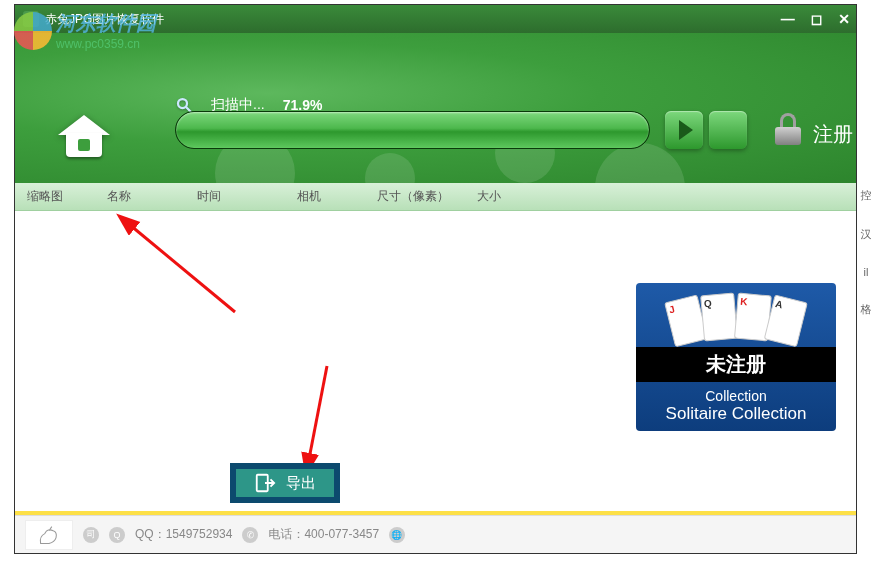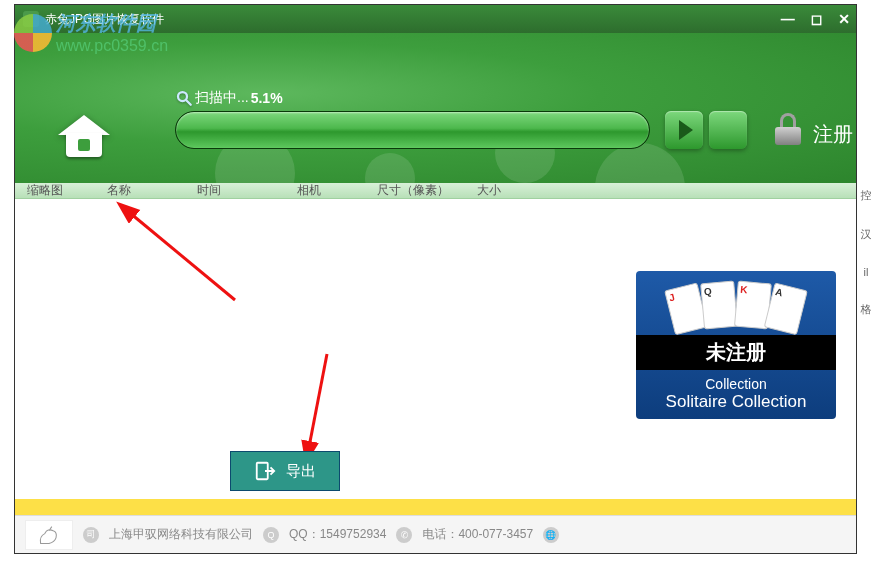--- a/index.html
+++ b/index.html
@@ -30,32 +30,32 @@
     .b3 { width: 60px; height: 60px; left: 480px; top: 90px; }
     .b4 { width: 90px; height: 90px; left: 580px; top: 110px; }
     
     .watermark {
       position: absolute; left: 14px; top: 10px; z-index: 5; pointer-events: none;
       display: flex; align-items: center; gap: 4px;
     }
     .watermark-logo { width: 38px; height: 38px; border-radius: 50%; background: conic-gradient(#4ac 0 90deg, #fb3 90deg 180deg, #e55 180deg 270deg, #8c4 270deg 360deg); opacity: 0.85; }
     .watermark-text { display: flex; flex-direction: column; }
     .watermark-text .cn { color: #55bbee; font-size: 20px; font-weight: bold; font-style: italic; opacity: 0.75; }
-    .watermark-text .url { color: #55cc77; font-size: 16px; opacity: 0.75; }
+    .watermark-text .url { color: #55cc77; font-size: 12px; opacity: 0.75; }
     
     .home-btn {
       position: absolute; left: 38px; top: 75px; width: 62px; height: 56px;
       display: flex; align-items: center; justify-content: center; cursor: pointer;
     }
     .home-icon-shape { position: relative; }
     .home-roof { width: 0; height: 0; border-left: 26px solid transparent; border-right: 26px solid transparent; border-bottom: 20px solid #fff; filter: drop-shadow(0 2px 3px rgba(0,0,0,0.4)); }
     .home-body { width: 36px; height: 24px; background: #fff; margin: -2px auto 0; border-radius: 0 0 4px 4px; box-shadow: 0 2px 3px rgba(0,0,0,0.4); position: relative; }
     .home-door { position: absolute; left: 12px; top: 6px; width: 12px; height: 12px; background: #3d9e3d; border-radius: 2px; }
     
-    .scan-label { position: absolute; left: 160px; top: 56px; color: #fff; font-size: 14px; display: flex; align-items: center; gap: 2px; }
+    .scan-label { position: absolute; left: 160px; top: 63px; color: #fff; font-size: 14px; display: flex; align-items: center; gap: 18px; }
     .mag-icon { width: 18px; height: 18px; display: inline-block; }
     .mag-icon svg { filter: drop-shadow(0 1px 1px rgba(0,0,0,0.3)); }
     
     .progress-bar {
       position: absolute; left: 160px; top: 78px; width: 475px; height: 38px;
       background: linear-gradient(to bottom, #1a5a1a, #0d3d0d);
       border-radius: 19px; border: 1px solid #0a3a0a;
       box-shadow: inset 0 2px 6px rgba(0,0,0,0.5);
       overflow: hidden;
     }
@@ -75,21 +75,21 @@
     .play-btn { left: 650px; }
     .play-btn::after { content: ''; width: 0; height: 0; border-left: 14px solid #1a5a1a; border-top: 10px solid transparent; border-bottom: 10px solid transparent; margin-left: 3px; }
     .stop-btn { left: 694px; }
     
     .lock-icon { position: absolute; left: 758px; top: 82px; width: 30px; height: 30px; }
     .lock-body { width: 26px; height: 18px; background: linear-gradient(to bottom, #d0d0d0, #808080); border-radius: 3px; position: absolute; bottom: 0; left: 2px; }
     .lock-shackle { width: 16px; height: 14px; border: 3px solid #a0a0a0; border-bottom: none; border-radius: 8px 8px 0 0; position: absolute; top: -2px; left: 7px; }
     .register-link { position: absolute; left: 798px; top: 88px; color: #fff; font-size: 20px; cursor: pointer; }
     
     .column-headers {
-      height: 16px; background: linear-gradient(to bottom, #d8f0d8, #b8e0b8);
+      height: 28px; background: linear-gradient(to bottom, #d8f0d8, #b8e0b8);
       display: flex; align-items: center; font-size: 12px; color: #555;
       border-bottom: 1px solid #a0d0a0;
     }
     .col { padding: 0 12px; }
     .col-thumb { width: 80px; }
     .col-name { width: 90px; }
     .col-time { width: 100px; }
     .col-camera { width: 80px; }
     .col-size { width: 100px; }
     .col-filesize { width: 80px; }
@@ -108,21 +108,21 @@
     .pcard:nth-child(1){ transform: rotate(-14deg) translateY(5px); color: #d22; } 
     .pcard:nth-child(2){ transform: rotate(-5deg) translateY(1px); }
     .pcard:nth-child(3){ transform: rotate(5deg) translateY(1px); color: #d22; }
     .pcard:nth-child(4){ transform: rotate(14deg) translateY(5px); }
     .unreg-banner { background: #000; width: 100%; padding: 4px 8px; font-size: 20px; font-weight: bold; margin-top: 8px; }
     .promo-title { font-size: 14px; margin-top: 6px; }
     .promo-sub { font-size: 17px; }
     
     .export-btn {
       position: absolute; left: 215px; top: 252px; width: 110px; height: 40px;
-      background: #2d9688; color: #fff; border: 1px solid #0c4a6e;
+      background: #2d9688; color: #fff; border: 6px solid #0c4a6e;
       display: flex; align-items: center; justify-content: center; gap: 10px;
       font-size: 15px; cursor: pointer;
     }
     .export-icon { width: 22px; height: 22px; }
     
     .arrow { position: absolute; pointer-events: none; }
     .arrow svg { overflow: visible; }
     
     .footer {
       position: absolute; bottom: 0; left: 0; right: 0; height: 38px;
@@ -175,21 +175,21 @@
     </div>
 
     <div class="scan-label">
       <span class="mag-icon">
         <svg viewBox="0 0 24 24">
             <circle cx="10" cy="10" r="6" fill="none" stroke="#cde8ff" stroke-width="3"></circle>
             <line x1="15" y1="15" x2="21" y2="21" stroke="#cde8ff" stroke-width="3" stroke-linecap="round"></line>
           </svg>
       </span>
       <span>扫描中...</span>
-      <b>5.1%</b>
+      <b>71.9%</b>
     </div>
 
     <div class="progress-bar">
       <div class="progress-fill"></div>
     </div>
 
     <div class="play-btn"></div>
     <div class="stop-btn"></div>
 
     <div class="lock-icon">
@@ -255,21 +255,20 @@
     </div>
   </div>
 
   <div class="footer">
     <div class="footer-logo">
       <svg viewBox="0 0 40 32">
           <path d="M8 28 Q6 18 14 14 Q18 6 26 10 Q32 12 30 20 Q28 26 20 28 Z M20 10 L24 4" fill="none" stroke="#999" stroke-width="1.5"></path>
         </svg>
     </div>
     <span class="footer-icon">司</span>
-    <span>上海甲驭网络科技有限公司</span>
     <span class="footer-icon">Q</span>
     <span><span>QQ：</span><span>1549752934</span></span>
     <span class="footer-icon">✆</span>
     <span><span>电话：</span><span>400-077-3457</span></span>
     <span class="footer-icon">🌐</span>
   </div>
 
 </div>
 
 <div class="watermark">

